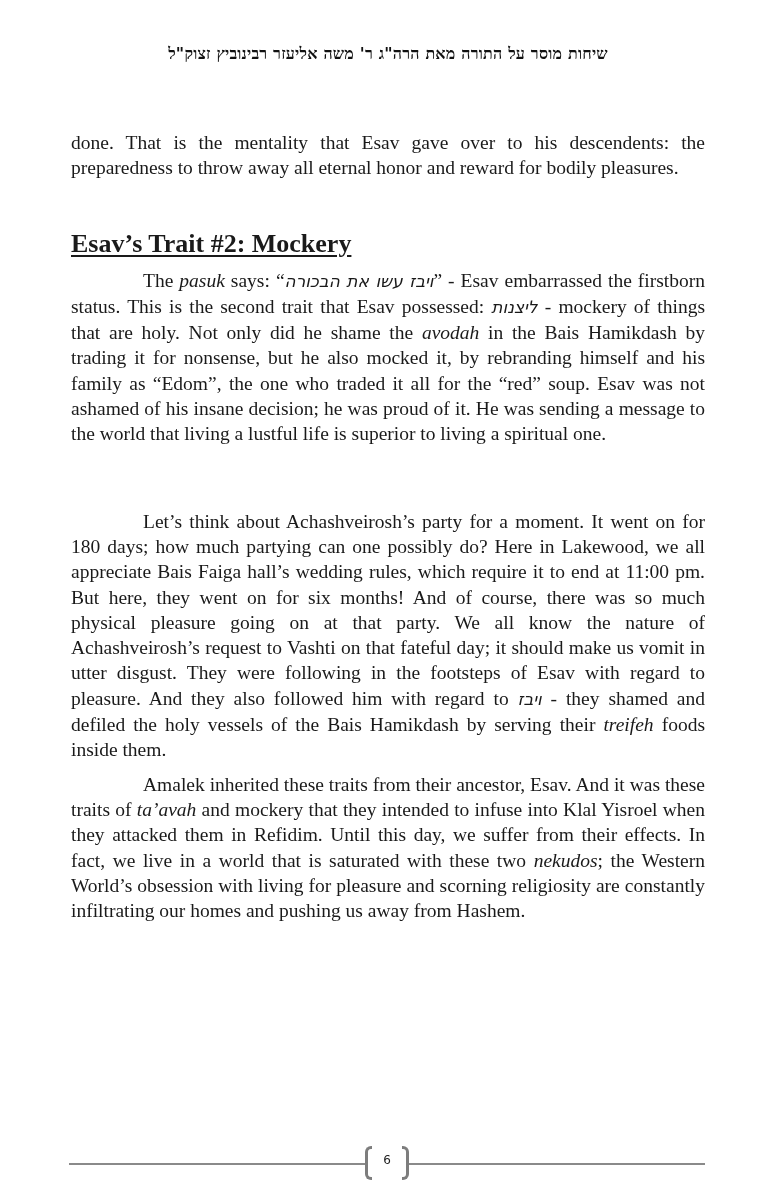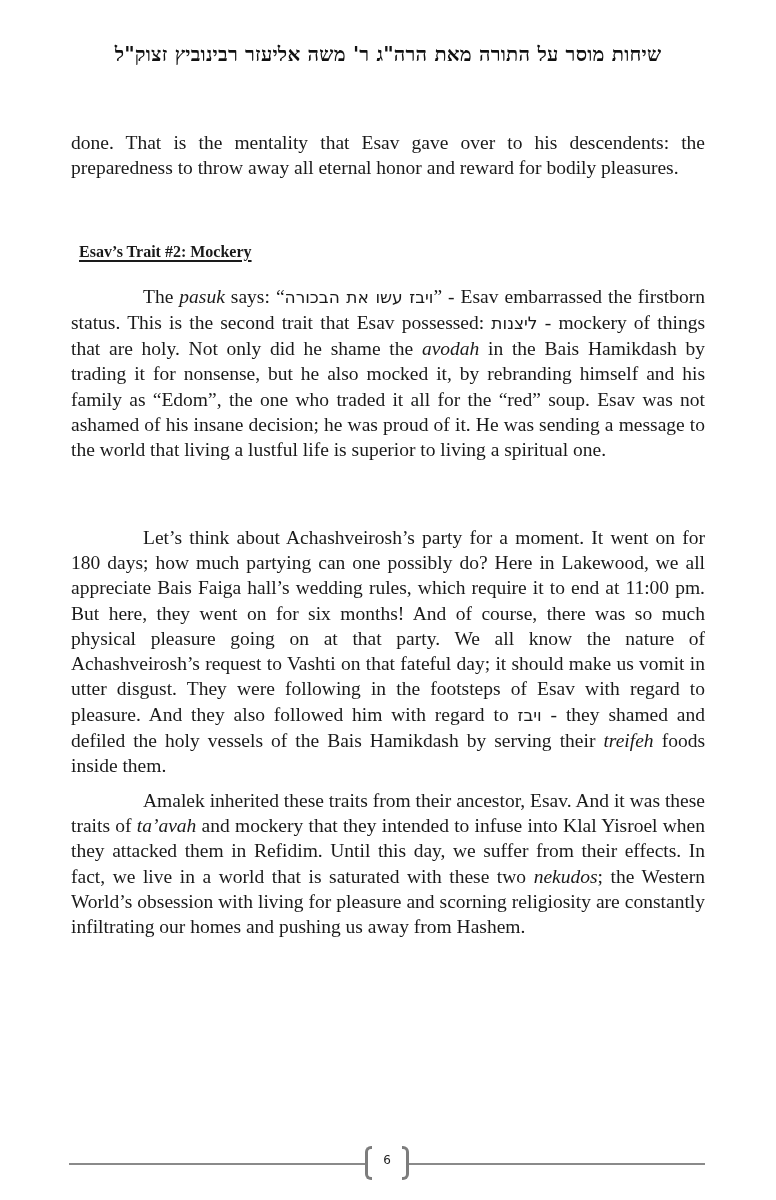--- a/index.html
+++ b/index.html
@@ -19,21 +19,21 @@
       position: absolute;
       left: 0;
       width: 776px;
       top: 40px;
       text-align: center;
     }
     .header-title {
       direction: rtl;
       font-family: "DejaVu Serif", "Liberation Serif", serif;
       font-weight: bold;
-      font-size: 20px;
+      font-size: 16px;
       line-height: 28px;
       color: #111;
       letter-spacing: 0.2px;
     }
     .header-sub {
       direction: rtl;
       font-family: "DejaVu Sans", "Liberation Sans", sans-serif;
       font-size: 17px;
       line-height: 24px;
       margin-top: 14px;
@@ -52,29 +52,30 @@
       text-align: justify;
     }
     .para.indent {
       text-indent: 72px;
     }
     .heading {
       font-weight: bold;
       text-decoration: underline;
       text-decoration-thickness: 2px;
       text-underline-offset: 3px;
-      font-size: 16px;
+      font-size: 26px;
       line-height: 25px;
-      margin: 8px;
+      margin: 0;
     }
     .he {
       direction: rtl;
       unicode-bidi: isolate;
       font-family: "DejaVu Sans", "Liberation Sans", sans-serif;
       font-size: 17px;
+      font-style: italic;
     }
     i { }
     .footer {
       position: absolute;
       top: 1144px;
       left: 69px;
       width: 636px;
       height: 40px;
     }
     .footer-line {

